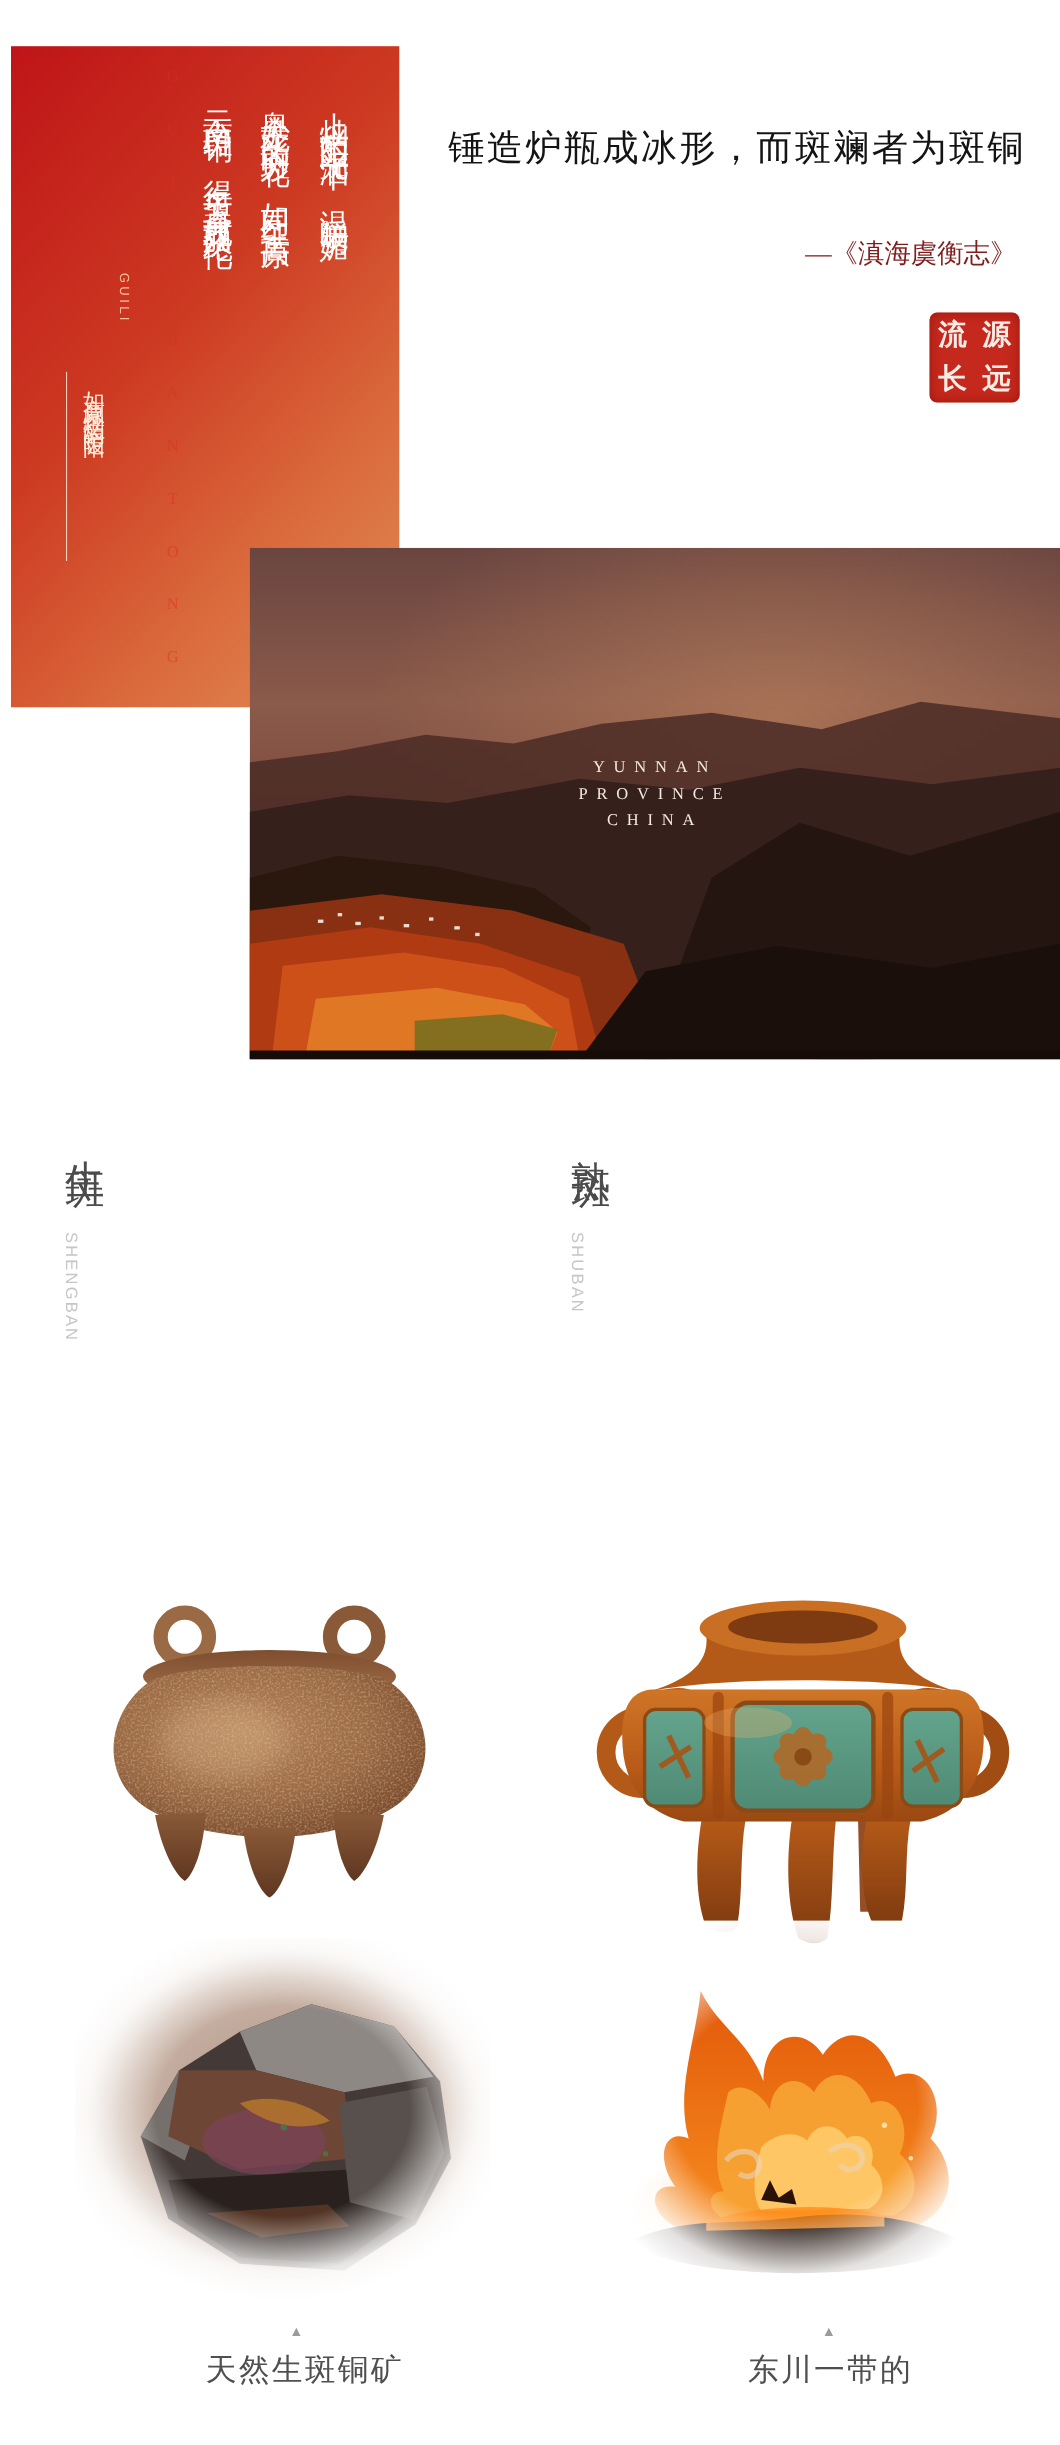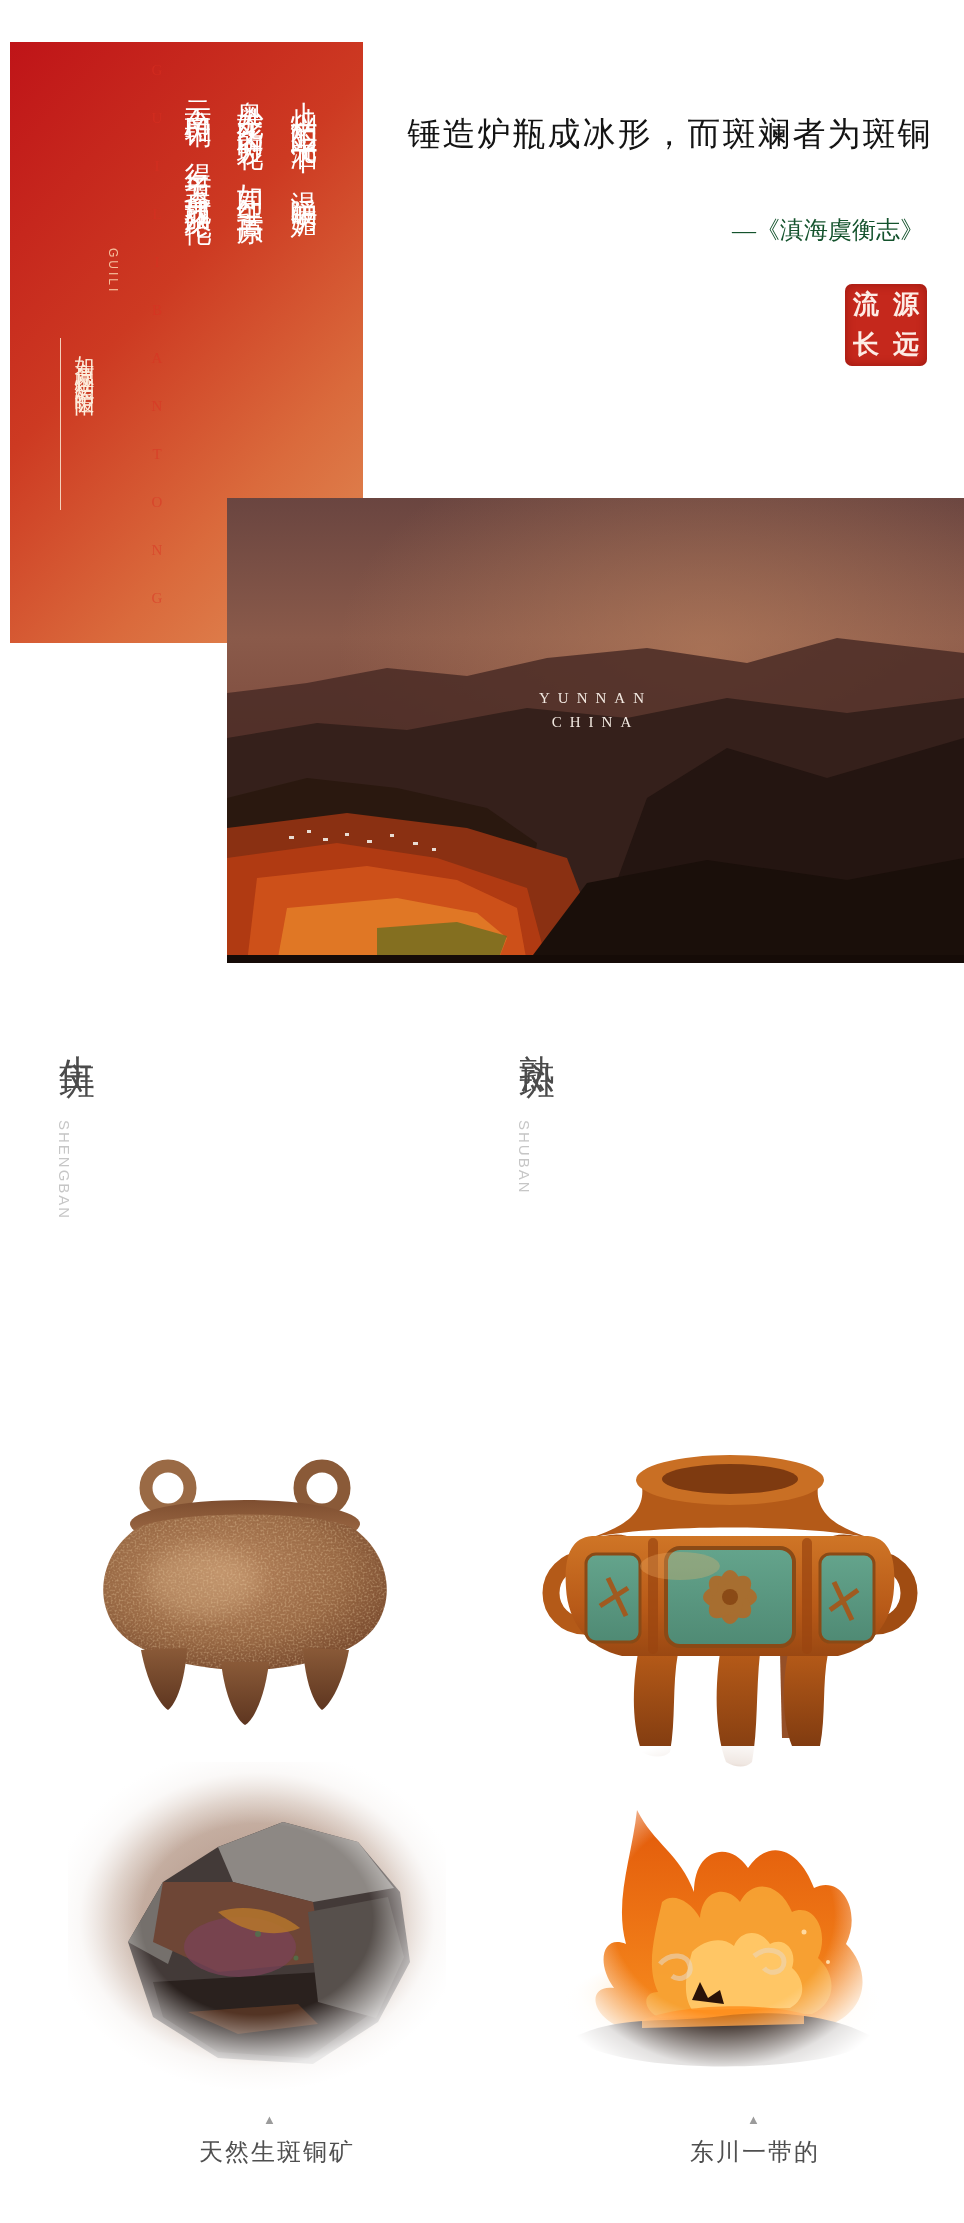--- a/index.html
+++ b/index.html
@@ -19,21 +19,21 @@
   .hero-pinyin{left:96px;top:206px;font-size:12px;letter-spacing:3px;color:rgba(255,226,188,.8);}
   .hero-subline{left:50px;top:296px;width:1px;height:172px;background:rgba(252,233,213,.85);}
   .hero-subtitle{left:62px;top:298px;font-size:20px;letter-spacing:6px;color:#fdeedd;}
   .hero-watermark{left:138px;top:20px;font-size:15px;letter-spacing:32px;color:rgba(220,48,34,.5);}
   .hero-col{top:38px;font-size:27px;letter-spacing:7px;line-height:1;color:#ffffff;}
   .hero-col.c0{left:174px;} .hero-col.c1{left:226px;} .hero-col.c2{left:280px;}
 
   
   .quote-line{left:370px;top:112px;width:600px;text-align:center;font-size:33px;
     letter-spacing:2px;color:#141414;}
-  .quote-attr{left:370px;top:214px;width:554px;text-align:right;font-size:24px;color:#14532d;}
+  .quote-attr{left:370px;top:214px;width:554px;text-align:right;font-size:24px;color:#7f1d1d;}
 
   
   .seal{left:845px;top:284px;width:82px;height:82px;background:var(--seal_red);
     border-radius:7px;box-shadow:inset 0 0 10px rgba(120,10,6,.55);}
   .seal span{position:absolute;width:38px;height:38px;text-align:center;line-height:38px;
     font-size:26px;color:#fdece5;font-weight:bold;}
   .seal .s0{right:2px;top:2px;} .seal .s1{right:2px;bottom:2px;}
   .seal .s2{left:2px;top:2px;}  .seal .s3{left:2px;bottom:2px;}
 
   
@@ -49,21 +49,21 @@
   .sec-body .hl{color:var(--highlight_red);}
   .h-sheng{left:52px;top:1026px;} .p-sheng{left:56px;top:1120px;}
   .b-sheng{left:114px;top:1095px;width:306px;}
   .h-shu{left:512px;top:1026px;} .p-shu{left:516px;top:1120px;}
   .b-shu{left:580px;top:1095px;width:310px;}
 
   
   .fig{overflow:visible;}
   .vignette{position:absolute;inset:-6px;
     background:radial-gradient(ellipse 57% 54% at 50% 48%,rgba(255,255,255,0) 52%,rgba(255,255,255,.88) 80%,#fff 94%);}
-  .fig-caption{font-size:24px;letter-spacing:2px;color:#4f4f4f;text-align:center;width:300px;}
+  .fig-caption{font-size:28px;letter-spacing:2px;color:#4f4f4f;text-align:center;width:300px;}
   .cap-l{left:127px;top:2136px;} .cap-r{left:605px;top:2136px;}
   .tri{font-size:13px;color:#9b9b9b;} .tri-l{left:263px;top:2112px;} .tri-r{left:747px;top:2112px;}
 </style>
 </head>
 <body>
 
 <div class="page">
 
   <div class="abs hero-card">
     <div class="abs vtext upright hero-watermark serif">GUILIBANTONG</div>
@@ -121,20 +121,21 @@
           <rect x="118" y="335" width="4" height="3"></rect>
         <rect x="140" y="342" width="5" height="3"></rect>
           <rect x="163" y="336" width="4" height="3"></rect>
         <rect x="186" y="344" width="5" height="3"></rect>
           <rect x="205" y="350" width="4" height="3"></rect>
       </g>
       <rect y="457" width="737" height="8" fill="#150b07"></rect>
     </svg>
     <div class="abs photo-caption serif">
       <div>YUNNAN</div>
+      <div>PROVINCE</div>
       <div>CHINA</div>
     </div>
   </div>
 
   <div class="abs vtext upright sec-heading serif h-sheng">生斑</div>
   <div class="abs vtext sec-pinyin p-sheng">SHENGBAN</div>
 
   <div class="abs vtext upright sec-heading serif h-shu">熟斑</div>
   <div class="abs vtext sec-pinyin p-shu">SHUBAN</div>
 

